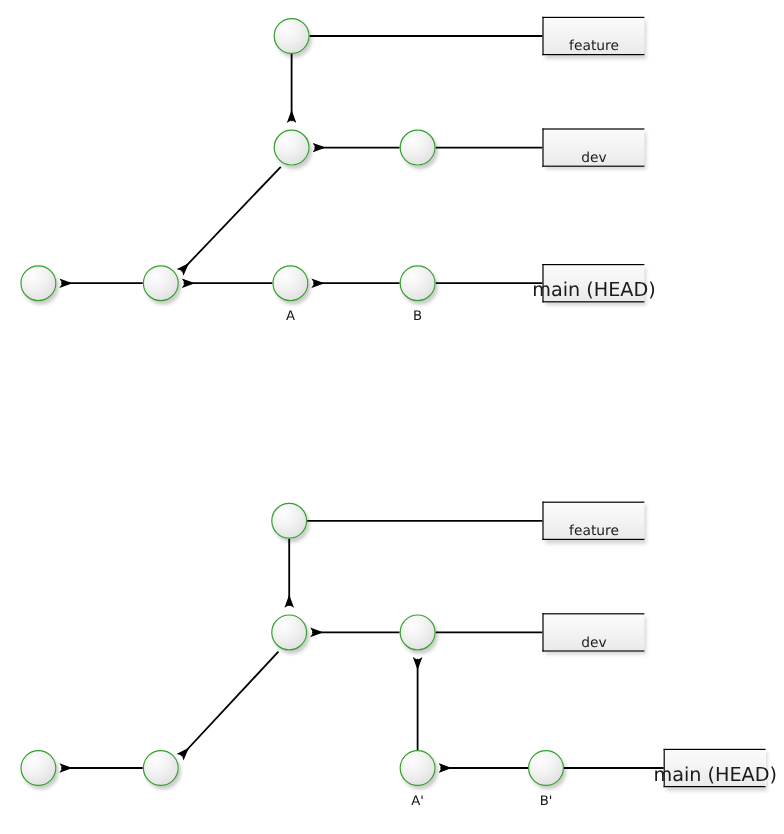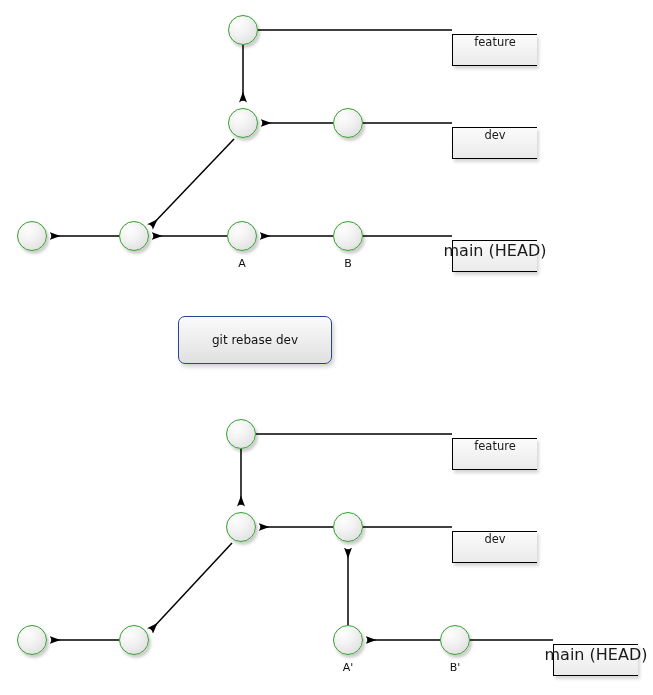--- a/index.html
+++ b/index.html
@@ -41,29 +41,28 @@
   .noteLabel {
     position: absolute;
     height: 32px;
     background: linear-gradient(to bottom, #fbfbfb 0%, #f4f4f4 45%, #eaeaea 100%);
     border-top: 1.4px solid #000000;
     border-left: 1.4px solid #000000;
     border-bottom: 1.4px solid #000000;
     border-right: 0;
     box-sizing: border-box;
     display: flex;
-    align-items: flex-start;
+    align-items: flex-end;
     justify-content: center;
     font-size: 11.5px;
     color: #1a1a1a;
     box-shadow: 2px 3px 3px rgba(0,0,0,0.16);
     z-index: 4;
     white-space: nowrap;
     padding: 0 4px;
-    margin-top: 20px;
   }
   .noteLabel.tight {
     justify-content: center;
     font-size: 16px;
     padding: 0 3px;
   }
 
   
   .caption {
     position: absolute;
@@ -160,23 +159,20 @@
     <span>main (HEAD)</span>
   </div>
 
   <div class="caption" style="left:222px; top:257px;">
     <span>A</span>
   </div>
   <div class="caption" style="left:328px; top:257px;">
     <span>B</span>
   </div>
 
-  <div class="actionBtn" style="left:178px; top:316px; width:154px; height:48px;">
-    <span>git rebase dev</span>
-  </div>
 
   <div class="node" style="left:226px; top:419px;"></div>
   <div class="node" style="left:226px; top:512px;"></div>
   <div class="node" style="left:333px; top:512px;"></div>
   <div class="node" style="left:17px; top:625px;"></div>
   <div class="node" style="left:119px; top:625px;"></div>
   <div class="node" style="left:333px; top:625px;"></div>
   <div class="node" style="left:440px; top:625px;"></div>
 
   <div class="noteLabel" style="left:452px; top:418px; width:85px;">

